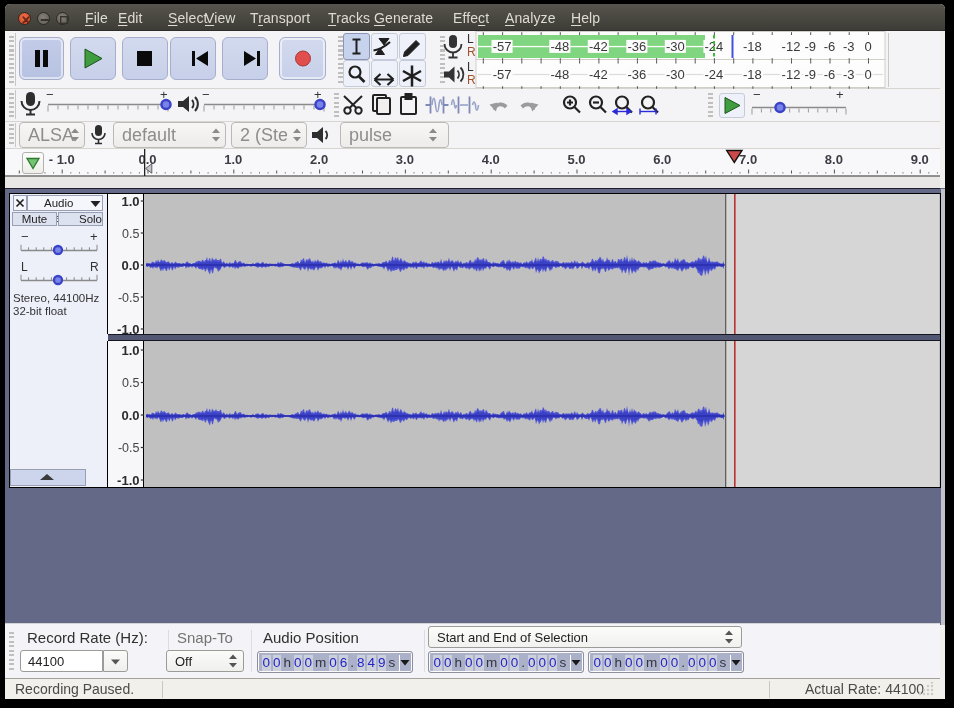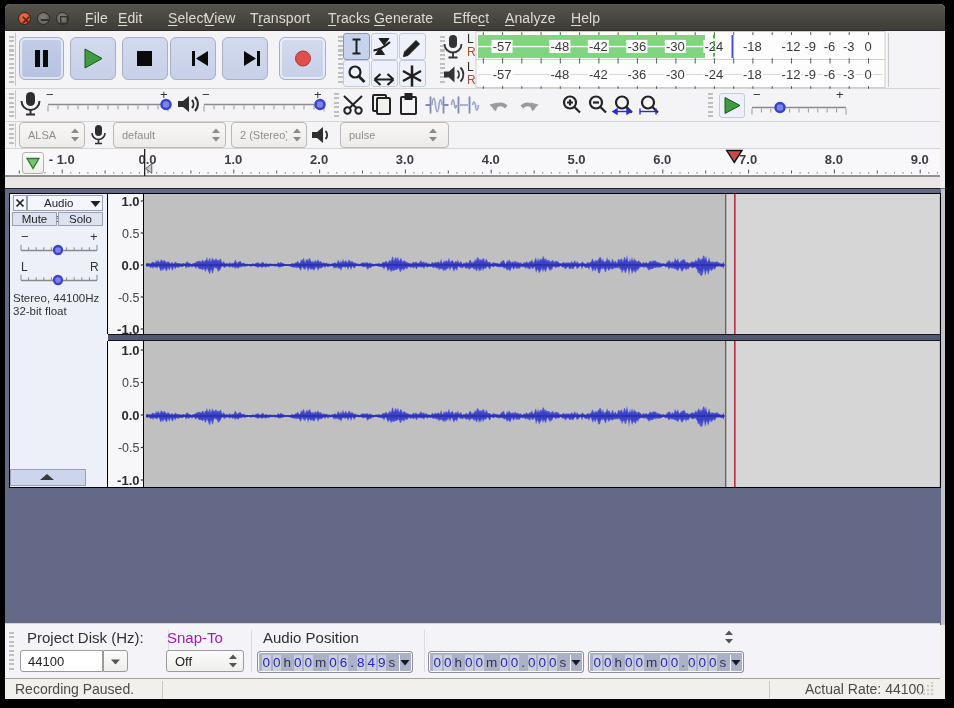--- a/index.html
+++ b/index.html
@@ -7,21 +7,21 @@
 .abs{position:absolute}
 
 #title{position:absolute;left:5px;top:4px;width:940px;height:27px;background:linear-gradient(#56544c,#3d3c36);border-radius:5px 5px 0 0;border-bottom:1px solid #2e2d29}
 .wbtn{position:absolute;top:7.5px;width:13px;height:13px;border-radius:50%;border:1.5px solid #2b2a25}
 .menu{position:absolute;top:6px;color:#dfdbd2;font-size:14px;letter-spacing:0.1px}
 .menu u{text-decoration-thickness:1px;text-underline-offset:2px}
 
 .grip{position:absolute;width:5px;background-image:repeating-linear-gradient(#c0bfbb 0 2px,transparent 2px 4.5px)}
 .tbtn{position:absolute;border-radius:6px;background:linear-gradient(#d3daee,#c7d0e9);border:1px solid #a6aecb}
 .toolbtn{position:absolute;width:27px;height:27px;border-radius:3px;background:#eef1f9;border:1px solid #c6cbda}
-.combo{position:absolute;height:26px;border:1px solid #bab9b4;border-radius:4px;background:linear-gradient(#f7f6f4,#edecea);color:#8d8d8d;font-size:11px;line-height:24px;padding-left:8px}
+.combo{position:absolute;height:26px;border:1px solid #bab9b4;border-radius:4px;background:linear-gradient(#f7f6f4,#edecea);color:#8d8d8d;font-size:18px;line-height:24px;padding-left:8px}
 
 #ruler{position:absolute;left:5px;top:149px;width:935px;height:39px;background:#f8f8fb}
 
 #canvas{position:absolute;left:5px;top:188px;width:940px;height:437px;background:#636987}
 
 #seltb{position:absolute;left:5px;top:623px;width:935px;height:55px;background:#f4f4f8;border-top:1px solid #d4d4d8}
 #status{position:absolute;left:5px;top:678px;width:935px;height:21px;background:#f1f0eb;border-top:1px solid #a3a29d;color:#4a4a48;font-size:14px}
 .timefield{position:absolute;top:27px;height:22px;background:#aab1c8;border:1px solid #8f8f9c;border-radius:3px;font-size:13.5px;color:#2424c8;box-shadow:0 0 0 1px #fbfbfd inset}
 .tseg{display:inline-block;width:8.5px;text-align:center;background:#ccd0da;margin:0 1px;height:16px;line-height:16px}
 .tunit{display:inline-block;color:#333344;margin:0 1.5px;height:16px;line-height:16px}
@@ -617,21 +617,21 @@
 
 <div class="abs" style="left:8px;top:7px;width:14px;height:16px;border:1px solid #9aa0b4;background:#f4f6fb"></div>
 <svg class="abs" style="left:8px;top:7px" width="14" height="16">
       <path d="M3.5 4.5 L10.5 11.5 M10.5 4.5 L3.5 11.5" stroke="#222" stroke-width="1.7"></path>
     </svg>
 <div class="abs" style="left:22px;top:7px;width:76px;height:16px;border:1px solid #9aa0b4;background:#f4f6fb;font-size:11.5px;color:#222;line-height:15px;padding-left:16px">Audio Track</div>
 <svg class="abs" style="left:84px;top:7px" width="13" height="16">
       <path d="M1.5 6 L11.5 6 L6.5 12 Z" fill="#222"></path>
     </svg>
 <div class="abs" style="left:7px;top:24px;width:45px;height:14px;background:#dde2f0;border:1px solid #9aa0b4;font-size:11.5px;color:#222;text-align:center;line-height:13px">Mute</div>
-<div class="abs" style="left:53px;top:24px;width:45px;height:14px;background:#dde2f0;border:1px solid #9aa0b4;font-size:11.5px;color:#222;text-align:center;line-height:13px">Solo</div>
+<div class="abs" style="left:53px;top:24px;width:45px;height:14px;background:#dde2f0;border:1px solid #9aa0b4;font-size:11.5px;color:#222;text-align:right;line-height:13px">Solo</div>
 <svg class="abs" style="left:0px;top:42px" width="104" height="60" font-family="Liberation Sans, sans-serif">
   <text x="16" y="11" font-size="13" fill="#333">−</text>
   <text x="85" y="11" font-size="13" fill="#333">+</text>
   <g id="gticks" stroke="#888">
         <line x1="16.0" y1="14.8" x2="16.0" y2="20.3" stroke-width="1"></line>
         <line x1="23.6" y1="17.3" x2="23.6" y2="20.3" stroke-width="1"></line>
         <line x1="31.2" y1="17.3" x2="31.2" y2="20.3" stroke-width="1"></line>
         <line x1="38.8" y1="17.3" x2="38.8" y2="20.3" stroke-width="1"></line>
         <line x1="46.4" y1="17.3" x2="46.4" y2="20.3" stroke-width="1"></line>
         <line x1="54.0" y1="15.8" x2="54.0" y2="20.3" stroke-width="1"></line>
@@ -665,32 +665,33 @@
 <div class="abs" style="left:5px;top:281px;width:76px;height:17px;background:#ccd5ec;border:1px solid #9aa0b4"></div>
 <svg class="abs" style="left:5px;top:281px" width="76" height="17">
       <path d="M37 5 L44 11 L30 11 Z" fill="#3a3a3a"></path>
     </svg>
 </div>
 <div id="seltb">
 <div class="grip" style="left:4px;top:8px;height:38px"></div>
 <div class="abs" style="left:163px;top:6px;width:1px;height:42px;background:#dcdce0"></div>
 <div class="abs" style="left:246px;top:6px;width:1px;height:42px;background:#dcdce0"></div>
 <div class="abs" style="left:419px;top:6px;width:1px;height:42px;background:#dcdce0"></div>
-<div class="abs" style="left:22px;top:5px;font-size:15px;color:#303030">Project Disk (Hz):</div>
-<div class="abs" style="left:162px;top:5px;font-size:15px;color:#a21caf">Snap-To</div>
+<div class="abs" style="left:22px;top:5px;font-size:15px;color:#303030">Record Rate (Hz):</div>
+<div class="abs" style="left:172px;top:5px;font-size:15px;color:#737373">Snap-To</div>
 <div class="abs" style="left:258px;top:5px;font-size:15px;color:#303030">Audio Position</div>
 <div class="abs" style="left:15px;top:26px;width:83px;height:22px;background:#fff;border:1px solid #9c9b97;border-radius:3px 0 0 3px;font-size:13px;color:#222;line-height:21px;padding-left:7px">44100</div>
 <div class="abs" style="left:98px;top:26px;width:25px;height:22px;background:linear-gradient(#fbfbfa,#efefed);border:1px solid #9c9b97;border-radius:0 3px 3px 0"></div>
 <svg class="abs" style="left:98px;top:26px" width="25" height="22">
       <path d="M8 9.5 L17 9.5 L12.5 14.5 Z" fill="#555"></path>
     </svg>
 <div class="abs" style="left:161px;top:26px;width:78px;height:22px;background:linear-gradient(#fbfbfa,#efefed);border:1px solid #9c9b97;border-radius:3px;font-size:13px;color:#222;line-height:21px;padding-left:8px">Off</div>
 <svg class="abs" style="left:217px;top:26px" width="22" height="22">
       <path d="M11 4.5 L15 9 L7 9 Z M11 17.5 L15 13 L7 13 Z" fill="#555"></path>
     </svg>
+<div class="abs" style="left:423px;top:2px;width:314px;height:22px;background:linear-gradient(#fcfcfb,#f1f1ef);border:1px solid #9c9b97;border-radius:3px;font-size:13px;color:#222;line-height:21px;padding-left:8px">Start and End of Selection</div>
 <svg class="abs" style="left:713px;top:2px" width="22" height="22">
       <path d="M11 4.5 L15 9 L7 9 Z M11 17.5 L15 13 L7 13 Z" fill="#555"></path>
     </svg>
 <div class="timefield" style="left:252px;width:156px">
       <div style="position:absolute;left:3px;top:2.5px;white-space:nowrap"><span class="tseg">0</span><span class="tseg">0</span><span class="tunit">h</span><span class="tseg">0</span><span class="tseg">0</span><span class="tunit">m</span><span class="tseg">0</span><span class="tseg">6</span><span class="tunit">.</span><span class="tseg">8</span><span class="tseg">4</span><span class="tseg">9</span><span class="tunit">s</span></div>
       <div style="position:absolute;right:12px;top:2.5px;width:1px;height:16px;background:#fff"></div>
       <svg style="position:absolute;right:1px;top:7px" width="11" height="8">
         <path d="M0.5 1 L9.5 1 L5 6.5 Z" fill="#1a1a1a"></path>
       </svg>
     </div>

